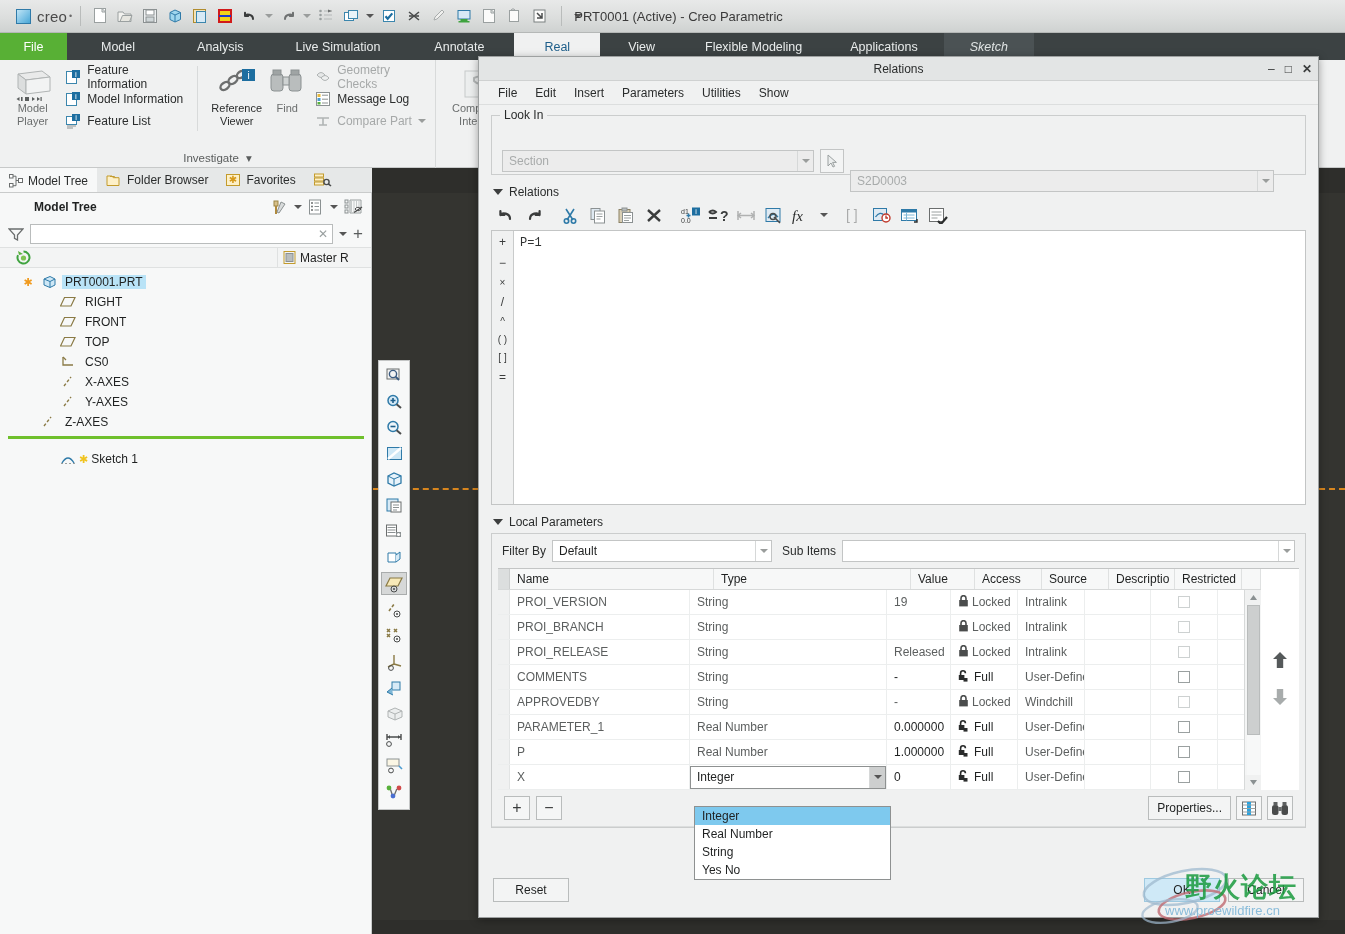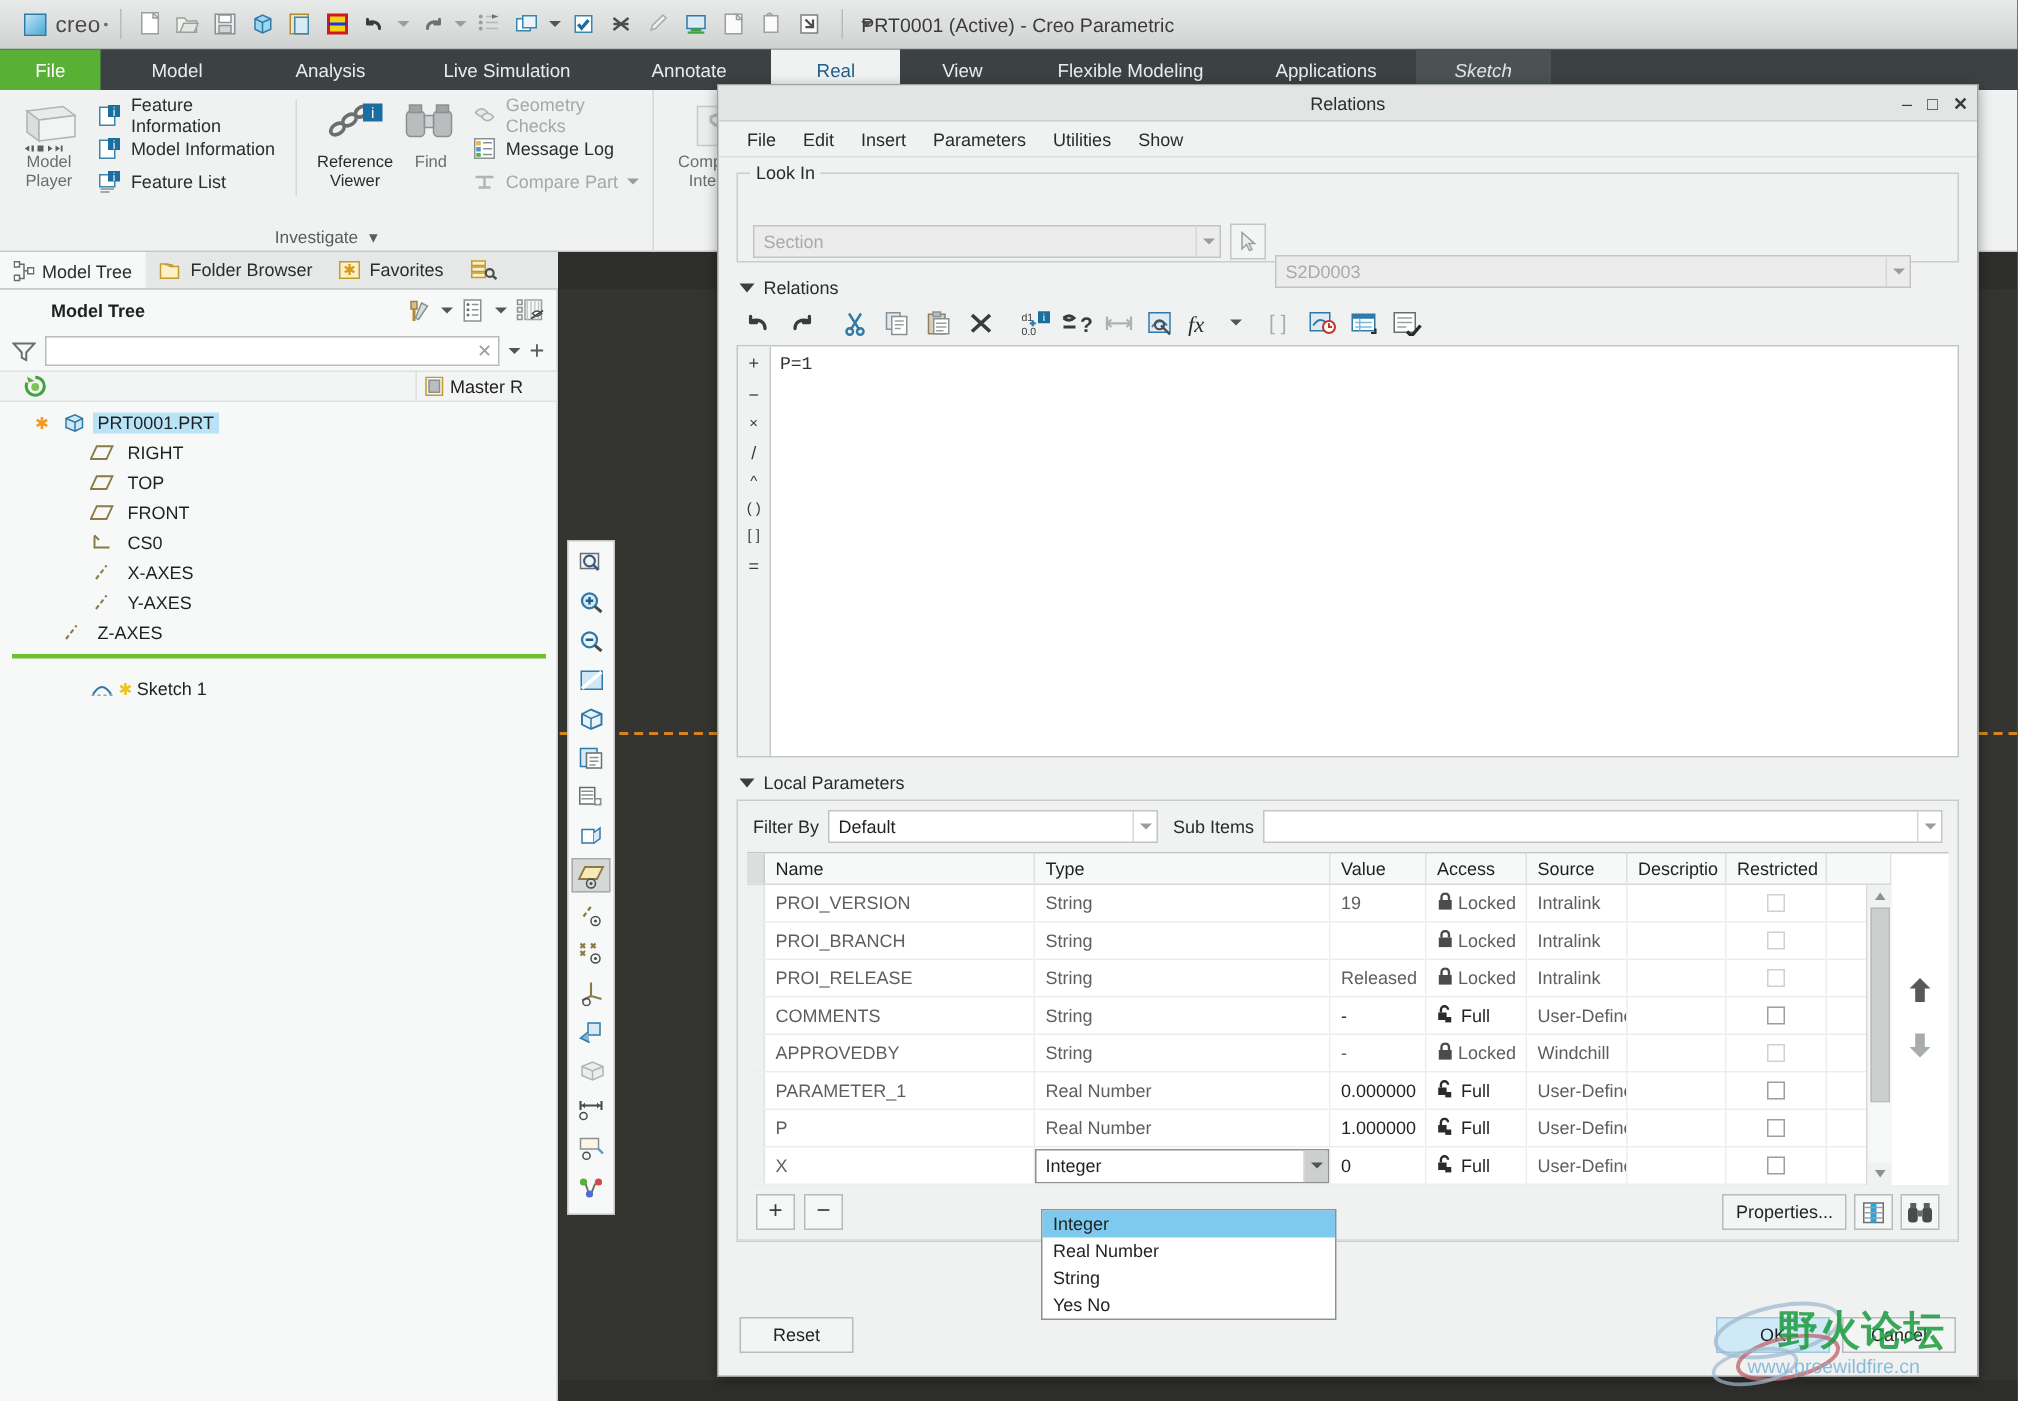--- a/index.html
+++ b/index.html
@@ -633,29 +633,29 @@
             </svg>
         </span>
         <span class="lbl">RIGHT</span>
       </div>
       <div class="trow" style="padding-left:60px;">
         <span class="ico" style="margin-right:6px;">
           <svg width="16" height="12">
               <path d="M4.5 1.5 H15 L11 10 H0.5 Z" fill="none" stroke="#8a7a45" stroke-width="1.2"></path>
             </svg>
         </span>
-        <span class="lbl">TOP</span>
+        <span class="lbl">FRONT</span>
       </div>
       <div class="trow" style="padding-left:60px;">
         <span class="ico" style="margin-right:6px;">
           <svg width="16" height="12">
               <path d="M4.5 1.5 H15 L11 10 H0.5 Z" fill="none" stroke="#8a7a45" stroke-width="1.2"></path>
             </svg>
         </span>
-        <span class="lbl">FRONT</span>
+        <span class="lbl">TOP</span>
       </div>
       <div class="trow" style="padding-left:60px;">
         <span class="ico" style="margin-right:6px;">
           <svg width="16" height="12">
               <path d="M3 1 V9 H13" stroke="#8a7a45" stroke-width="1.3" fill="none"></path>
               <path d="M3 1 L6 4" stroke="#8a7a45" stroke-width="1.3"></path>
             </svg>
         </span>
         <span class="lbl">CS0</span>
       </div>
@@ -1015,21 +1015,21 @@
           <span class="arrowbox">
               <i class="tri-d dim"></i>
             </span>
         </div>
       </div>
 
       <div class="ptable-wrap" style="margin:0 6px 0 6px;border-left:none;border-right:none;border-bottom:none;">
         <div class="ptable">
           <div class="pt-head">
             <div class="gutter"></div>
-            <div class="th" style="width:180px;">Name</div>
+            <div class="th" style="width:204px;">Name</div>
             <div class="th" style="width:197px;">Type</div>
             <div class="th" style="width:64px;">Value</div>
             <div class="th" style="width:67px;">Access</div>
             <div class="th" style="width:67px;">Source</div>
             <div class="th" style="width:66px;">Descriptio</div>
             <div class="th" style="width:67px;">Restricted</div>
             <div class="th" style="flex:1;"></div>
           </div>
 
           <div class="pt-row">

